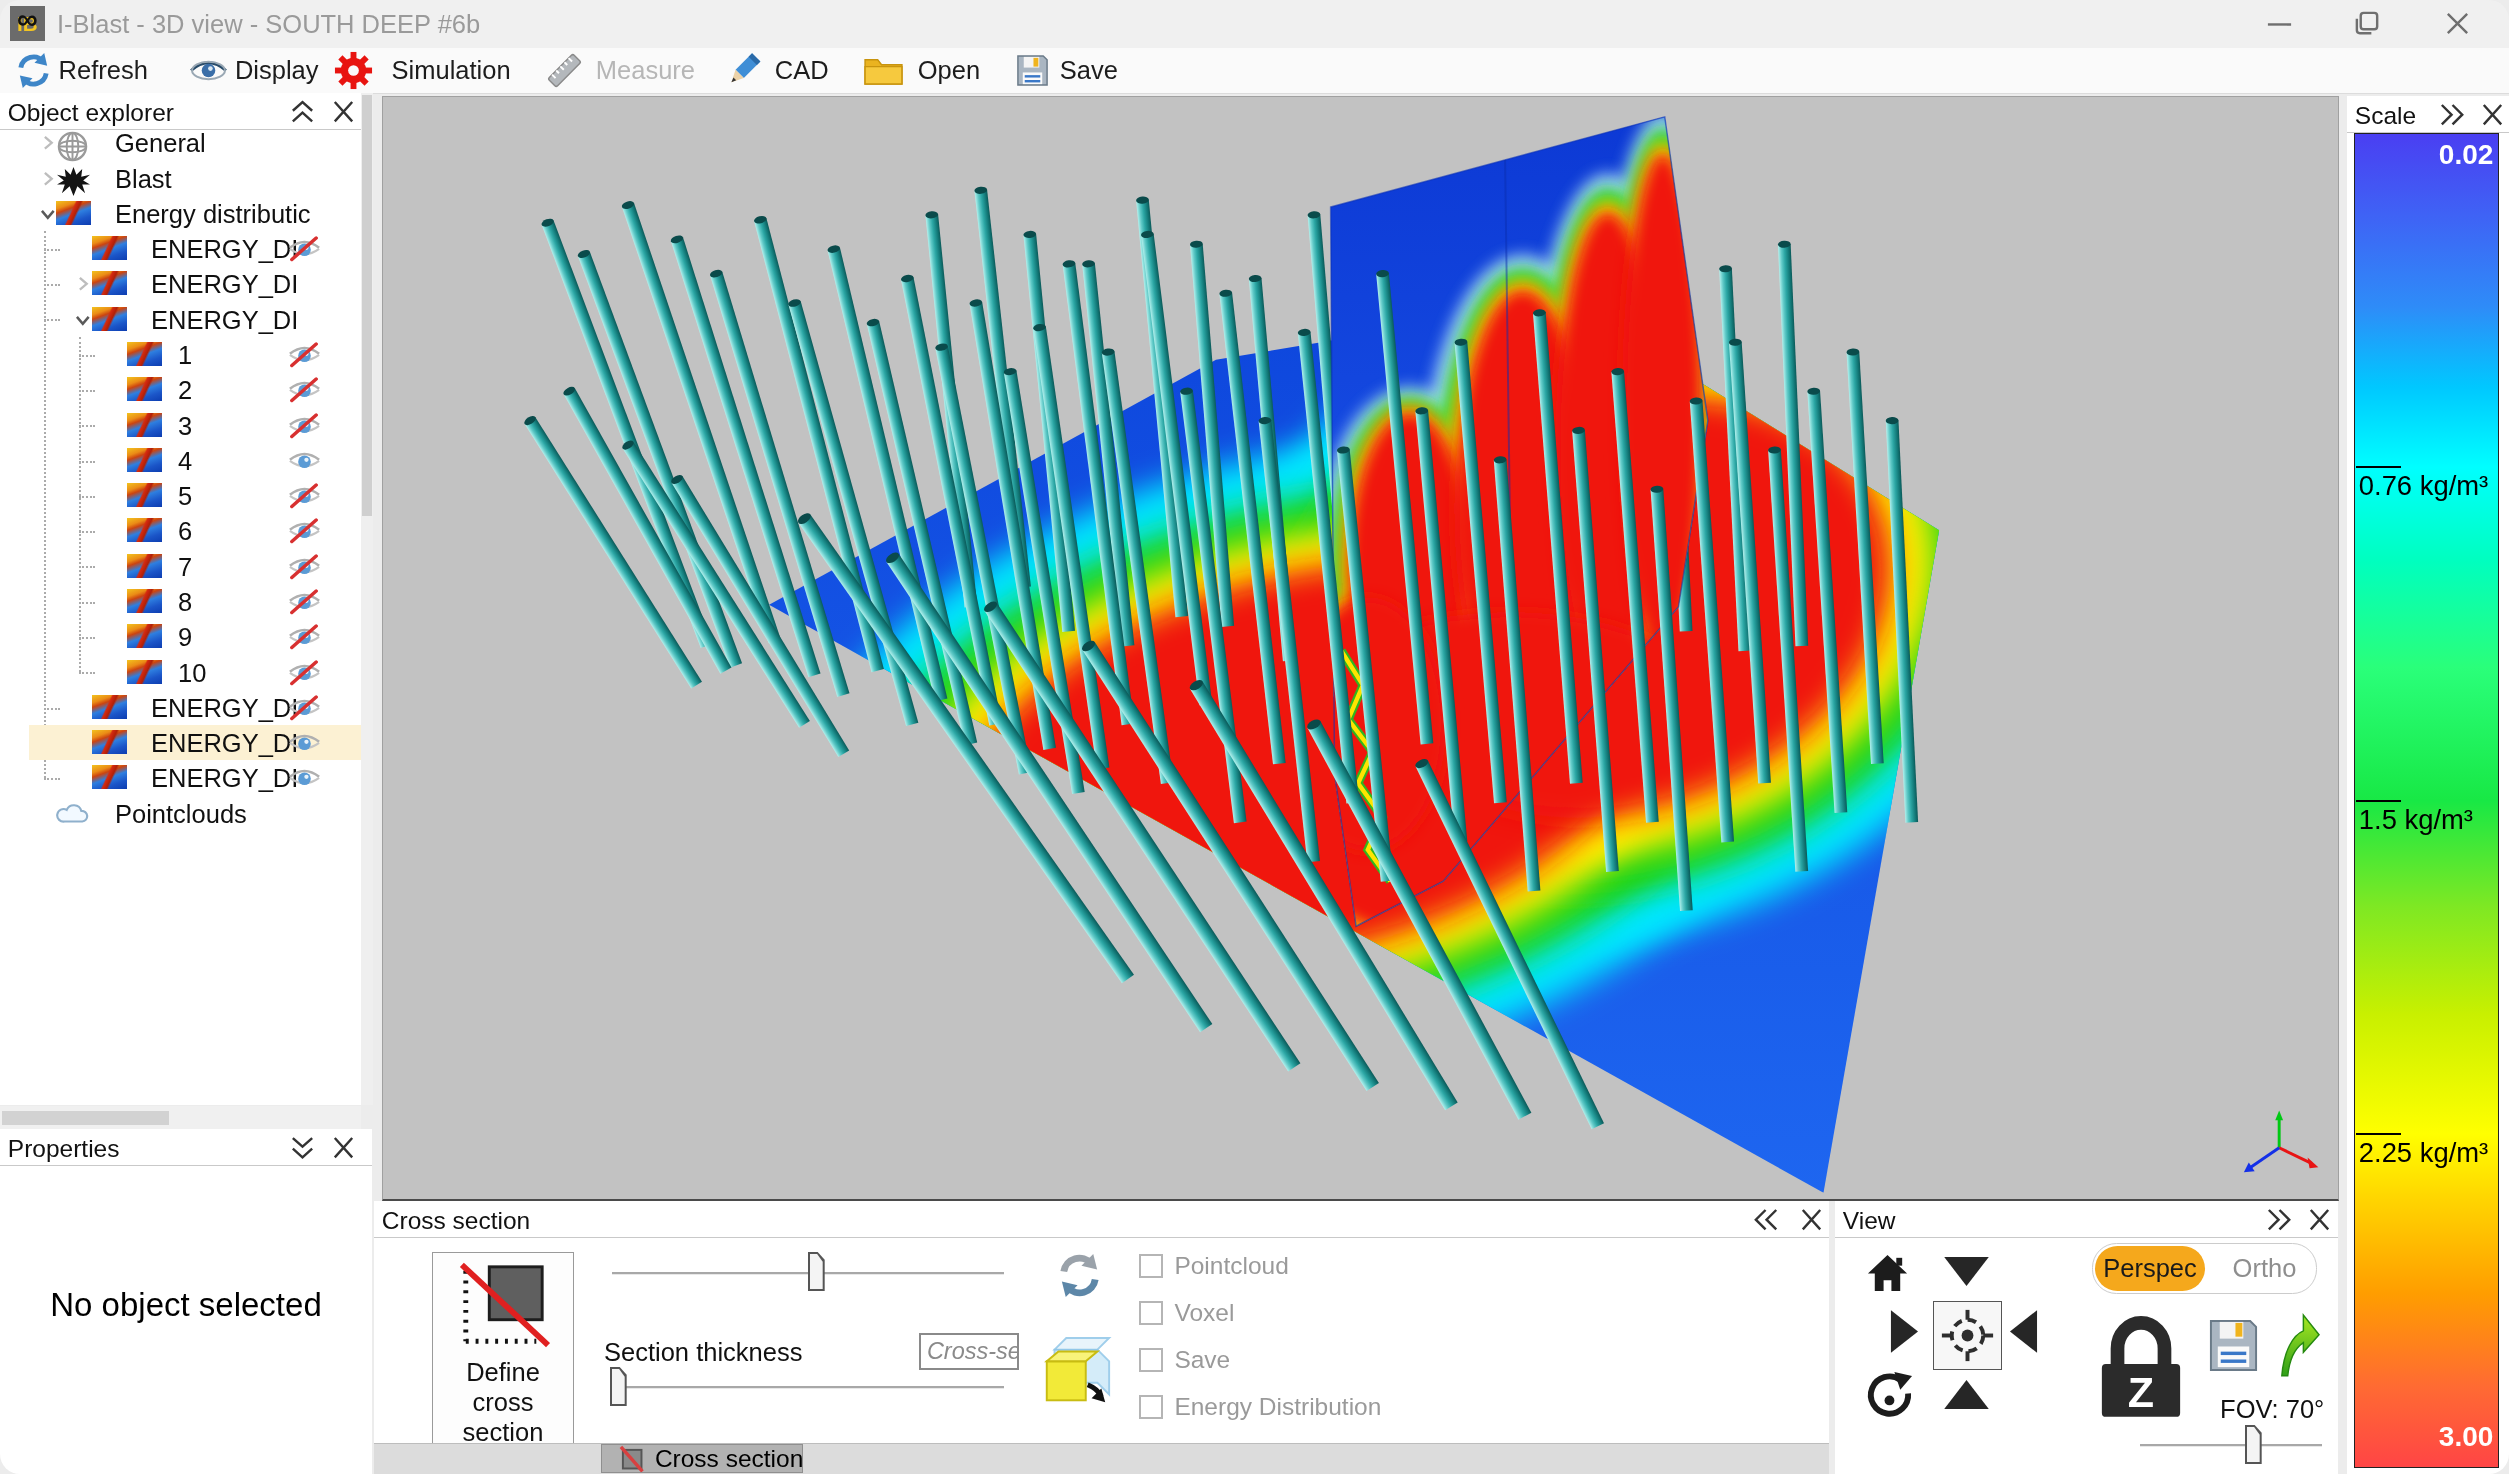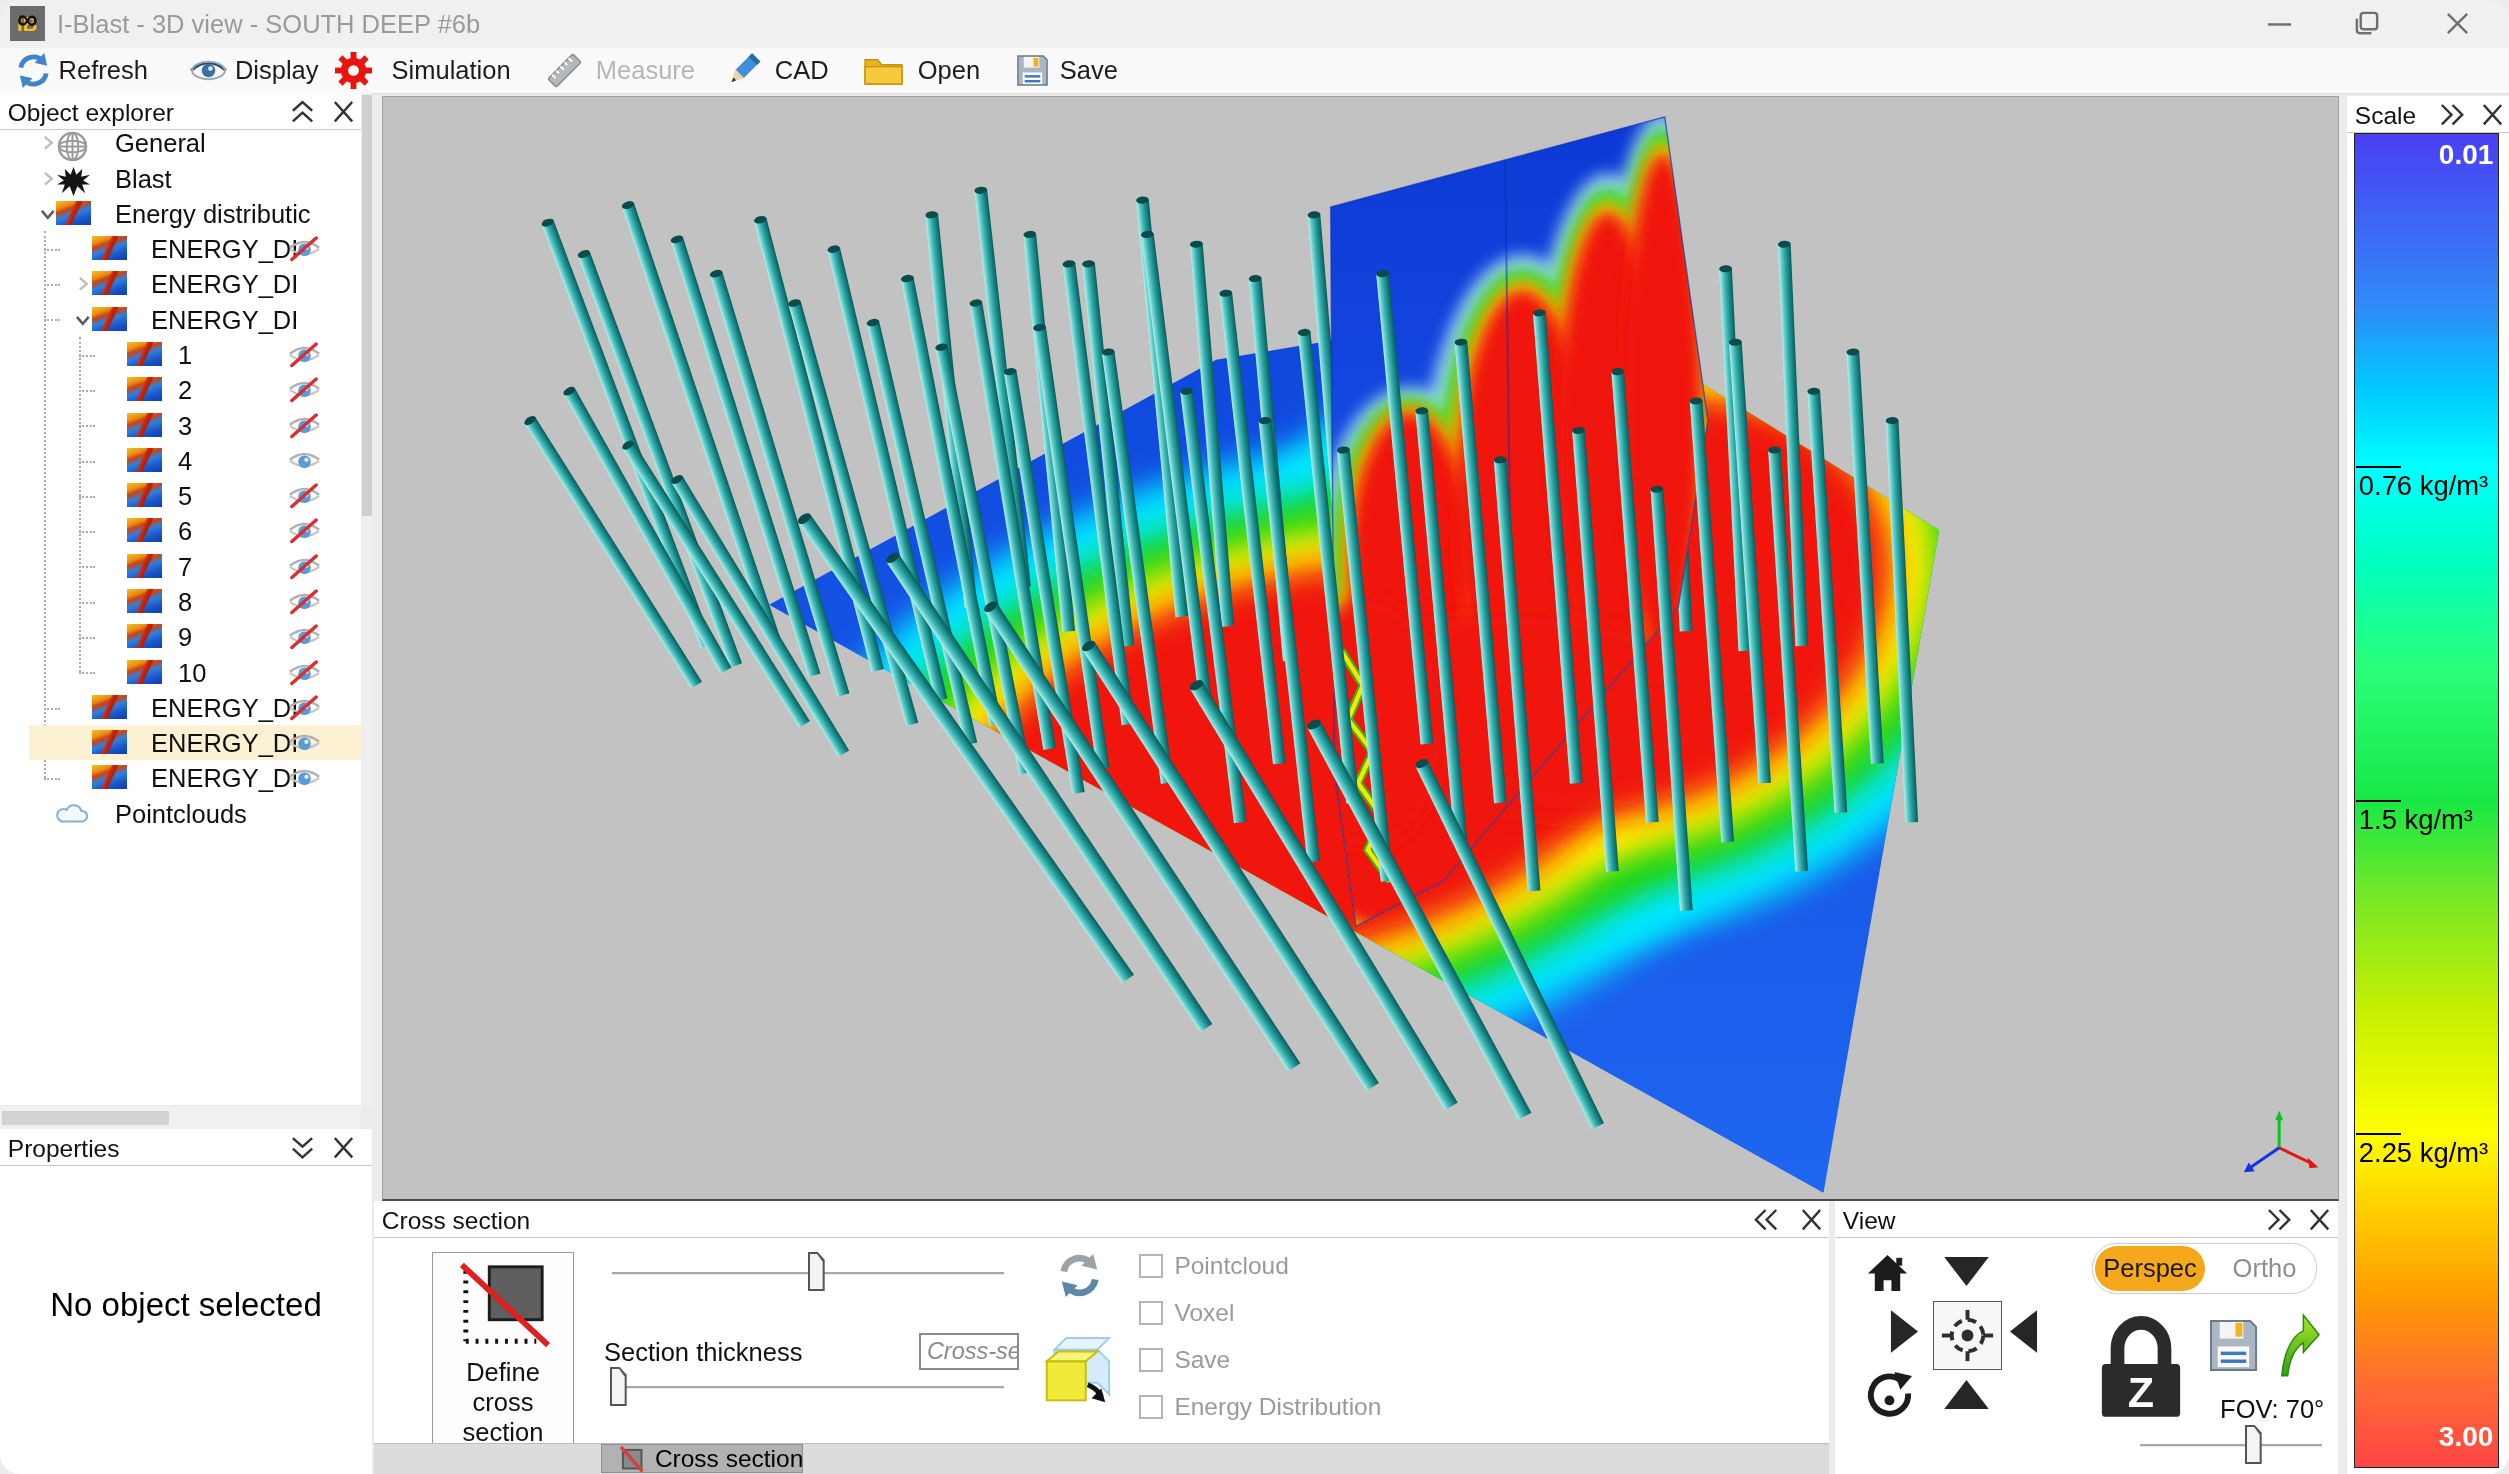--- a/index.html
+++ b/index.html
@@ -816,21 +816,21 @@
       <div class="panel-title">Scale</div>
       <div class="head-ico" style="left:90px"><svg width="33" height="27.4" viewBox="0 0 34 28">
             <polyline points="5,4 15,14 5,24" fill="none" stroke="#333" stroke-width="2.5"></polyline>
             <polyline points="16,4 26,14 16,24" fill="none" stroke="#333" stroke-width="2.5"></polyline>
           </svg></div>
       <div class="head-ico" style="left:131px"><svg width="29" height="27.4" viewBox="0 0 30 28">
             <path d="M6 4 L24 24 M24 4 L6 24" stroke="#333" stroke-width="2.5"></path>
           </svg></div>
     </div>
     <div id="scalebar"></div>
-    <div class="scale-num" style="top:43px">0.01</div>
+    <div class="scale-num" style="top:43px">0.02</div>
     <div id="scale-ticks">
         <div class="scale-tick" style="top: 370px;"></div>
         <div class="scale-ticklabel" style="top: 374px;">0.76 kg/m³</div>
         <div class="scale-tick" style="top: 704px;"></div>
         <div class="scale-ticklabel" style="top: 708px;">1.5 kg/m³</div>
         <div class="scale-tick" style="top: 1037px;"></div>
         <div class="scale-ticklabel" style="top: 1041px;">2.25 kg/m³</div>
       </div>
     <div class="scale-num" style="top:1325px">3.00</div>
   </div>

